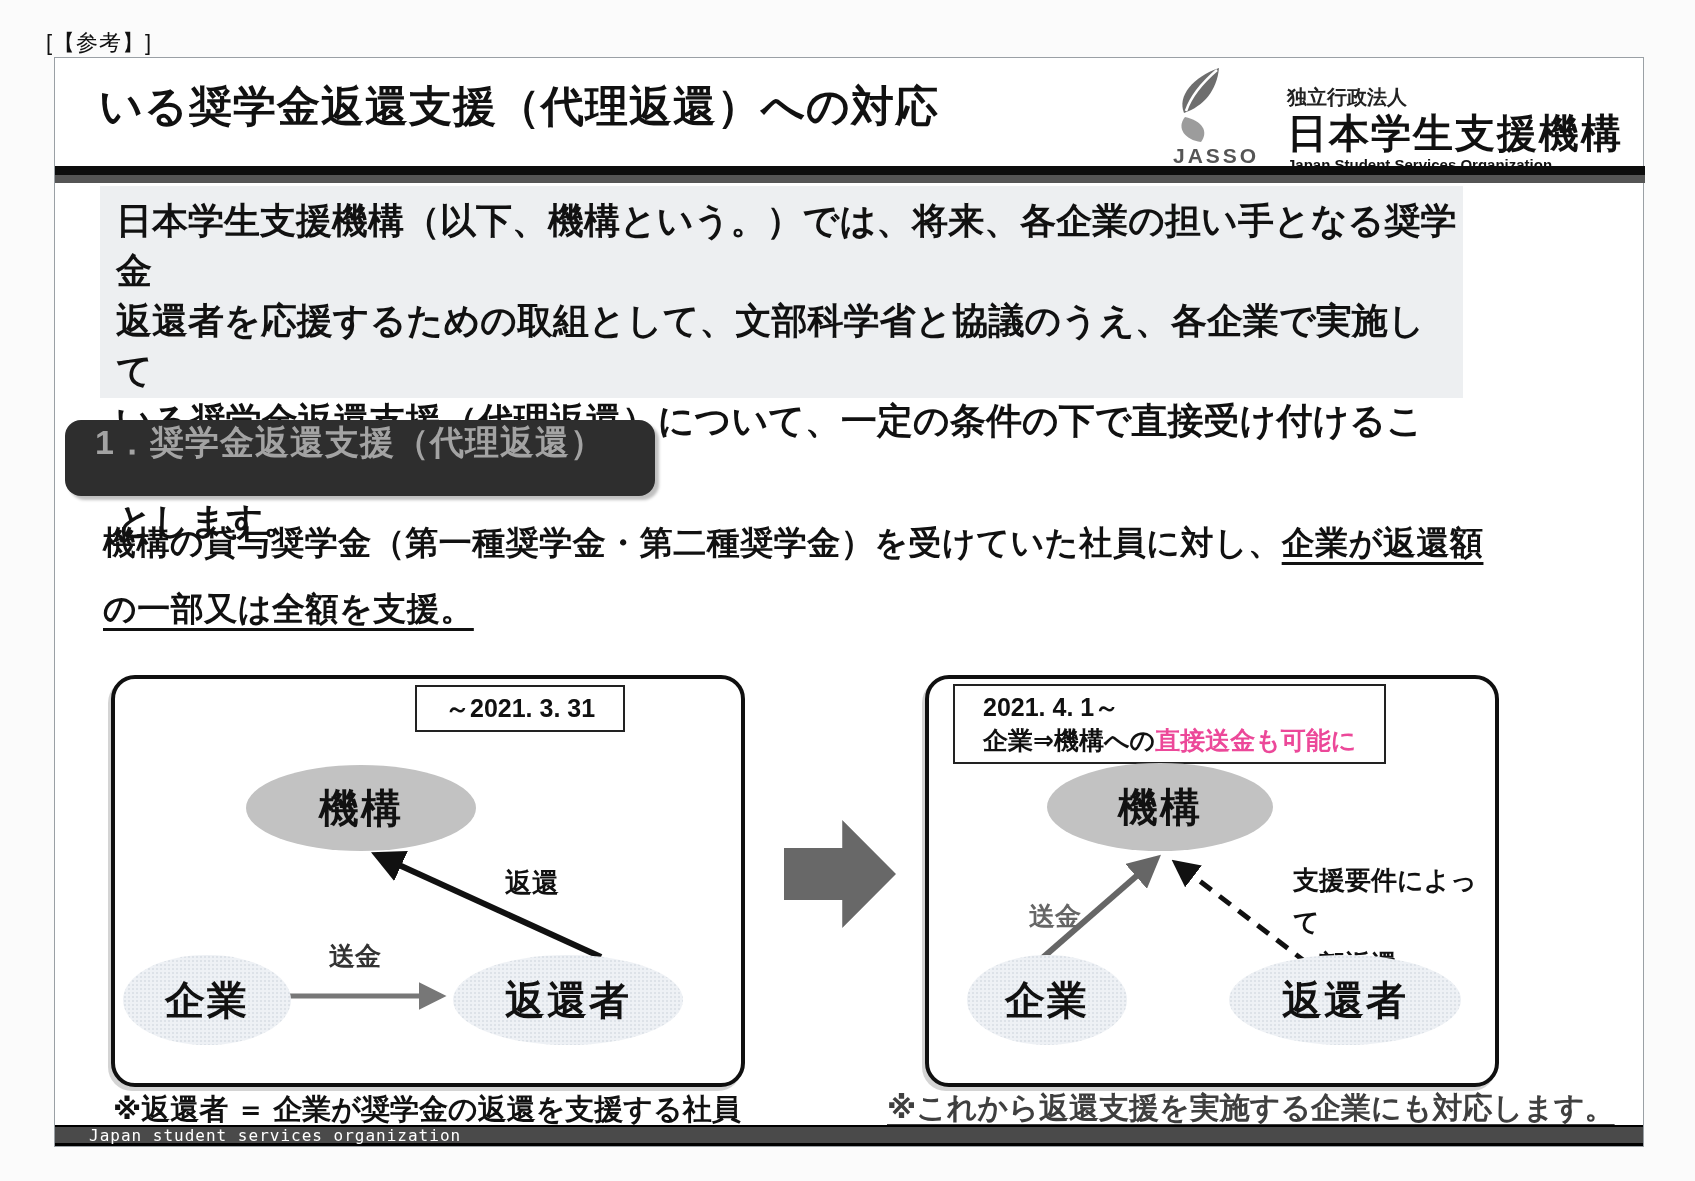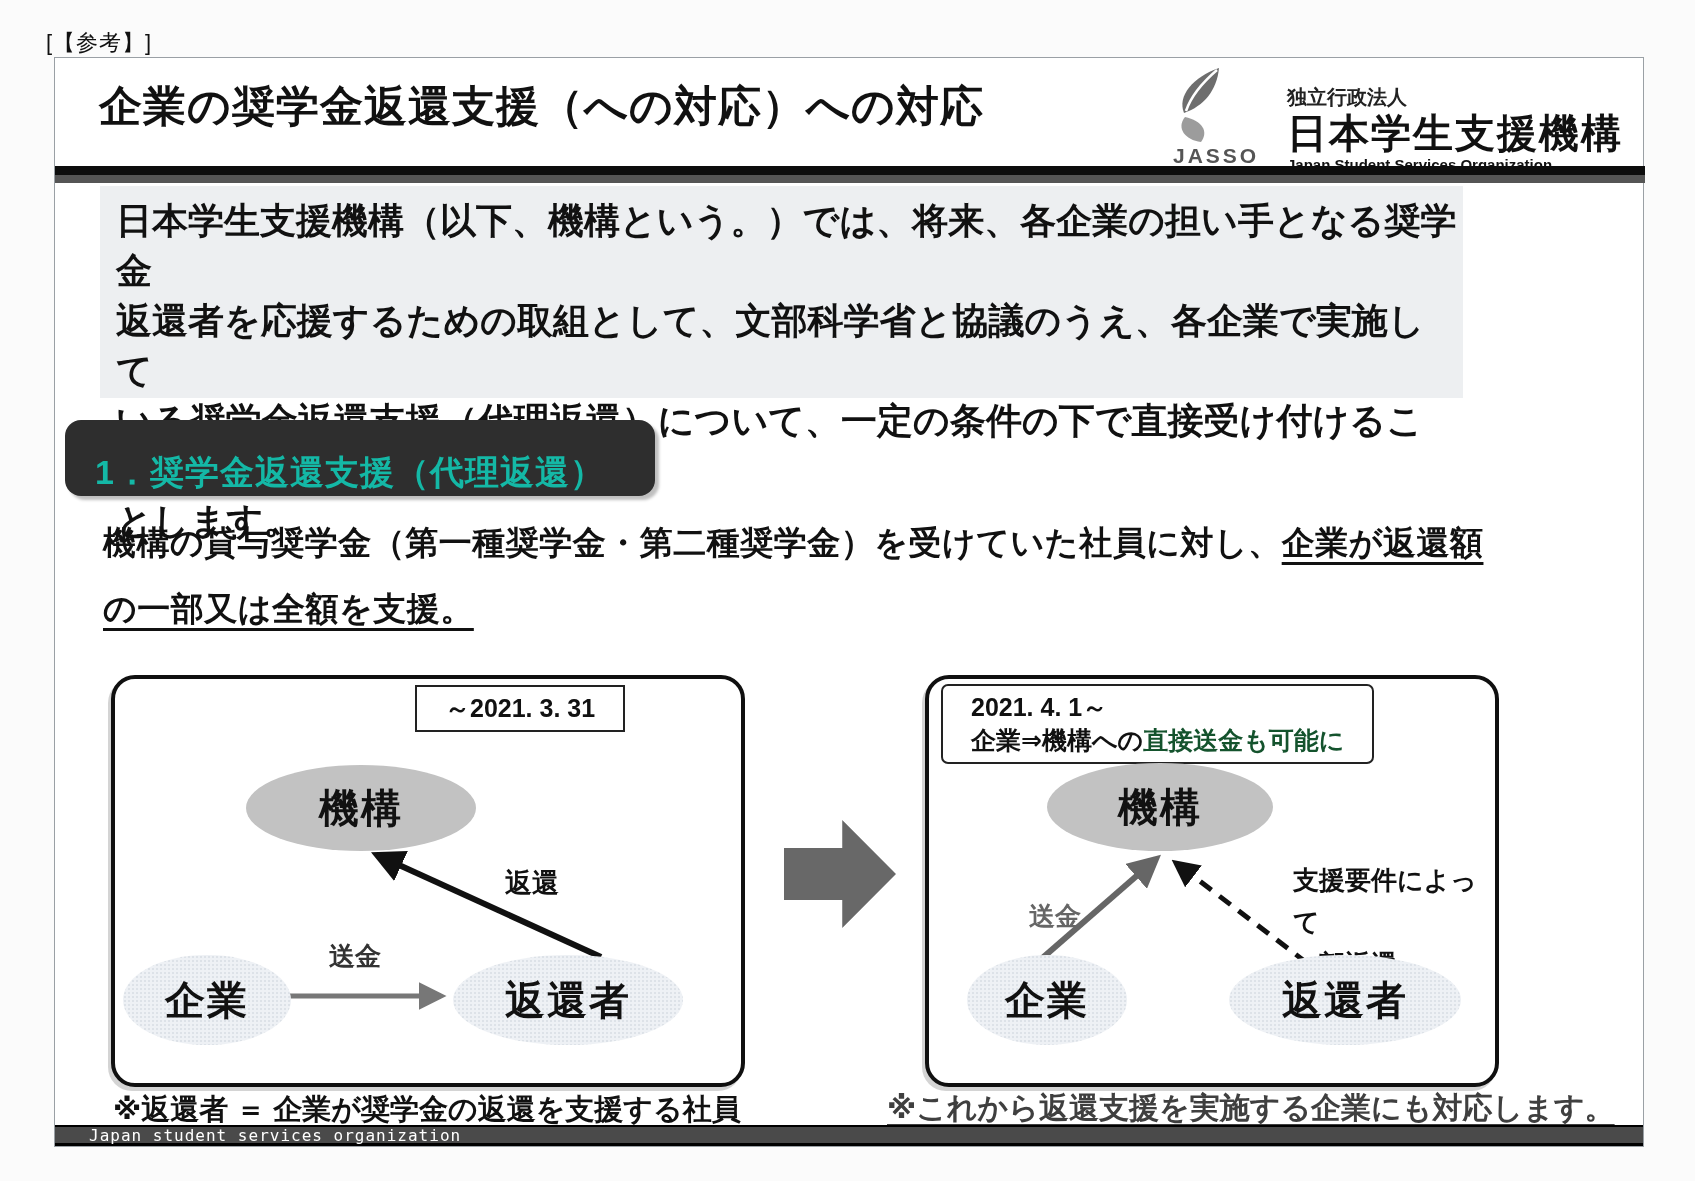--- a/index.html
+++ b/index.html
@@ -31,41 +31,41 @@
     background:linear-gradient(180deg,#0d0d0d 0%,#0d0d0d 52%,#555 52%,#555 100%);
   }
   .intro{
     position:absolute;left:45px;top:128px;width:1363px;height:212px;
     background:#edeff1;box-sizing:border-box;padding:10px 6px 0 16px;
     font-size:36px;font-weight:bold;line-height:50px;white-space:pre-line;
   }
   .section-box{
     position:absolute;left:10px;top:362px;width:590px;height:76px;box-sizing:border-box;
     background:#2e2e2e;border-radius:16px;box-shadow:4px 4px 3px rgba(0,0,0,.25);
-    color:#14b8a6;font-size:34px;font-weight:bold;
-    display:flex;align-items:flex-end;padding-left:30px;letter-spacing:1px;
+    color:#a3a3a3;font-size:34px;font-weight:bold;
+    display:flex;align-items:flex-start;padding-left:30px;letter-spacing:1px;
   }
   .lead{
     position:absolute;left:48px;top:452px;width:1400px;
     font-size:33px;font-weight:bold;line-height:66px;letter-spacing:.5px;
   }
   .lead u{text-decoration:underline;text-decoration-thickness:3px;text-underline-offset:8px;}
   .diagram{
     position:absolute;top:617px;height:412px;box-sizing:border-box;
     border:4px solid #101010;border-radius:24px;background:#fff;
     box-shadow:-3px 4px 0 rgba(160,160,160,.45);
   }
   .diagram.left{left:56px;width:634px;}
   .diagram.right{left:870px;width:574px;}
   .diagram svg.arrows{position:absolute;left:0;top:0;width:100%;height:100%;}
   .tag{
     position:absolute;border:2px solid #222;background:#fff;
     padding:5px 28px;font-size:25px;font-weight:bold;line-height:33px;white-space:nowrap;
   }
-  .tag .gray{color:#14532d;}
+  .tag .gray{color:#ec4899;}
   .node{
     position:absolute;border-radius:50%;
     display:flex;align-items:center;justify-content:center;
     font-size:40px;font-weight:bold;letter-spacing:2px;
   }
   .node.gray{background:#c2c2c2;}
   .node.light{
     background:#eef1f5;
     background-image:radial-gradient(#dde2e8 1px,transparent 1px);
     background-size:4px 4px;
@@ -87,21 +87,21 @@
     color:#fff;font-family:"DejaVu Sans Mono",monospace;font-size:16px;letter-spacing:1px;
   }
 </style>
 </head>
 <body>
 
 <div class="ref-note">[【参考】]</div>
 
 <div class="slide">
 
-  <div class="page-title">企業の奨学金返還支援（への対応）への対応</div>
+  <div class="page-title">いる奨学金返還支援（代理返還）への対応</div>
 
   <div class="logo">
     <div class="logo-mark">
       <svg width="58" height="74" viewBox="0 0 58 74">
         <path d="M46 0 C20 9 4 28 11 45 C31 38 44 22 46 0 Z" fill="#6e6e6e"></path>
         <path d="M44 2 C30 14 18 28 13 43" stroke="#ffffff" stroke-width="2.5" fill="none"></path>
         <path d="M12 49 C3 60 12 72 28 74 C36 63 29 53 12 49 Z" fill="#9c9c9c"></path>
       </svg>
       <div class="logo-acronym">JASSO</div>
     </div>
@@ -153,21 +153,21 @@
     <div class="node light" style="left:338px;top:276px;width:230px;height:90px;">返還者</div>
   </div>
 
   <div class="big-arrow"></div>
 
   <div class="diagram right">
     <svg class="arrows" viewBox="0 0 566 404">
       <line x1="79" y1="309" x2="227" y2="180" stroke="#666" stroke-width="6" marker-end="url(#ah-dgray)"></line>
       <line x1="416" y1="313" x2="247" y2="184" stroke="#111" stroke-width="5" stroke-dasharray="14 10" marker-end="url(#ah-black)"></line>
     </svg>
-    <div class="tag" style="left:12px;top:5px;border-radius:7px;">
+    <div class="tag" style="left:24px;top:5px;">
       <div>2021. 4. 1～</div>
       <div><span>企業⇒機構への</span><span class="gray">直接送金も可能に</span></div>
     </div>
     <div class="node gray" style="left:118px;top:84px;width:226px;height:88px;">機構</div>
     <div class="edge-label" style="left:100px;top:220px;font-size:26px;color:#666;">送金</div>
     <div class="edge-label" style="left:326px;top:180px;font-size:26px;line-height:42px;margin-left:38px;">支援要件によって
 一部返還</div>
     <div class="node light" style="left:38px;top:276px;width:160px;height:90px;">企業</div>
     <div class="node light" style="left:300px;top:276px;width:232px;height:90px;">返還者</div>
   </div>

